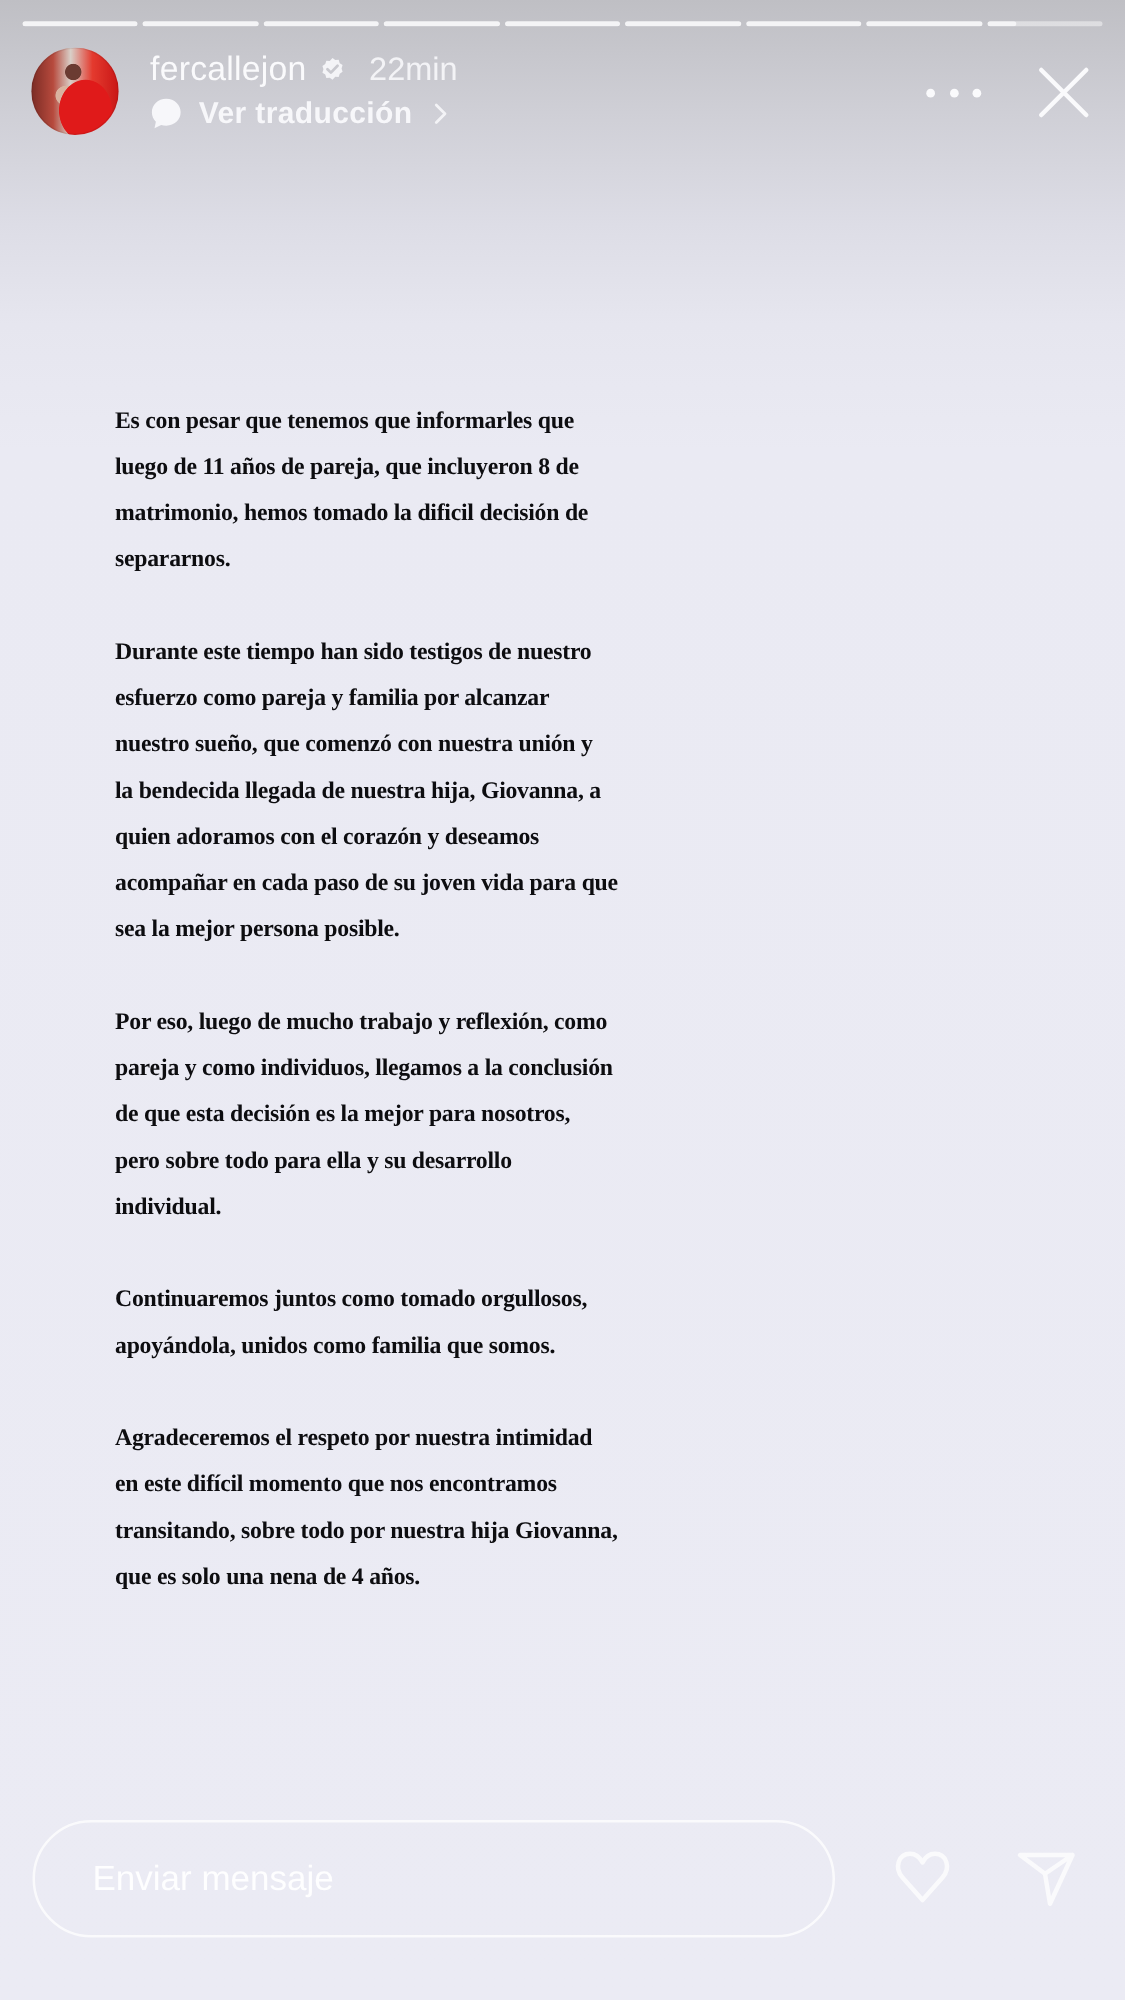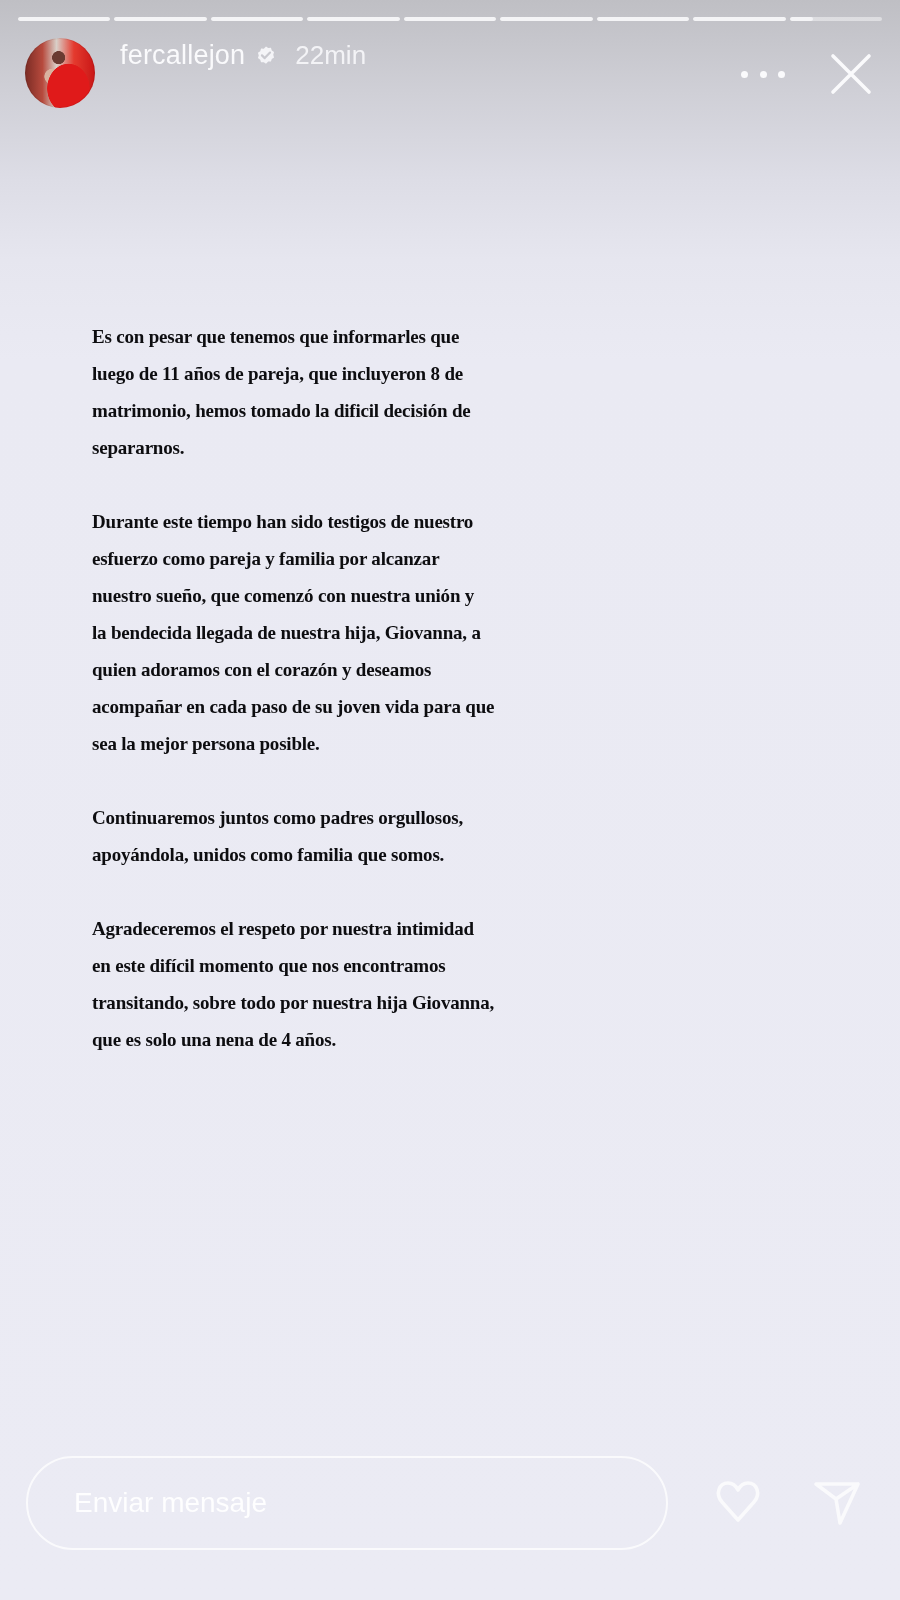--- a/index.html
+++ b/index.html
@@ -118,20 +118,29 @@
 
     <div class="user-line">
       <span class="username">fercallejon</span>
       <svg class="verified" viewBox="0 0 24 24">
         <path fill="#f4f4f7" d="M12 1.5l2.4 1.8 3-.2.9 2.9 2.5 1.7-.9 2.9.9 2.9-2.5 1.7-.9 2.9-3-.2L12 20.5l-2.4-1.8-3 .2-.9-2.9-2.5-1.7.9-2.9-.9-2.9 2.5-1.7.9-2.9 3 .2z"></path>
         <path d="M7.6 11.3l3 3 5.8-6" fill="none" stroke="#c9c9cf" stroke-width="2.4" stroke-linecap="round" stroke-linejoin="round"></path>
       </svg>
       <span class="time">22min</span>
     </div>
 
+    <div class="translate-line">
+      <svg class="bubble-icon" viewBox="0 0 28 28">
+        <path fill="#f7f7fa" d="M14 2C7.4 2 2.5 6.7 2.5 12.8c0 3 1.2 5.6 3.2 7.5L4.6 25.5l5.3-2.6c1.3.4 2.7.6 4.1.6 6.6 0 11.5-4.7 11.5-10.7S20.6 2 14 2z"></path>
+      </svg>
+      <span class="label">Ver traducción</span>
+      <svg class="chev-icon" viewBox="0 0 14 20">
+        <path d="M3 3l7 7-7 7" fill="none" stroke="#f3f3f6" stroke-width="2.2" stroke-linecap="round" stroke-linejoin="round"></path>
+      </svg>
+    </div>
 
     <div class="more-btn">
       <span class="dot"></span>
       <span class="dot"></span>
       <span class="dot"></span>
     </div>
 
     <svg class="close-btn" viewBox="0 0 48 48">
       <path d="M6 6L42 42M42 6L6 42" stroke="#fafafc" stroke-width="3.6" stroke-linecap="round"></path>
     </svg>
@@ -142,21 +151,26 @@
 luego de 11 años de pareja, que incluyeron 8 de
 matrimonio, hemos tomado la dificil decisión de
 separarnos.</p>
     <p>Durante este tiempo han sido testigos de nuestro
 esfuerzo como pareja y familia por alcanzar
 nuestro sueño, que comenzó con nuestra unión y
 la bendecida llegada de nuestra hija, Giovanna, a
 quien adoramos con el corazón y deseamos
 acompañar en cada paso de su joven vida para que
 sea la mejor persona posible.</p>
-    <p>Continuaremos juntos como padres orgullosos,
+    <p>Por eso, luego de mucho trabajo y reflexión, como
+pareja y como individuos, llegamos a la conclusión
+de que esta decisión es la mejor para nosotros,
+pero sobre todo para ella y su desarrollo
+individual.</p>
+    <p>Continuaremos juntos como tomado orgullosos,
 apoyándola, unidos como familia que somos.</p>
     <p>Agradeceremos el respeto por nuestra intimidad
 en este difícil momento que nos encontramos
 transitando, sobre todo por nuestra hija Giovanna,
 que es solo una nena de 4 años.</p>
   </div>
 
   <div class="reply-bar">
     <input class="reply-input" type="text" placeholder="Enviar mensaje" style="">
   </div>

